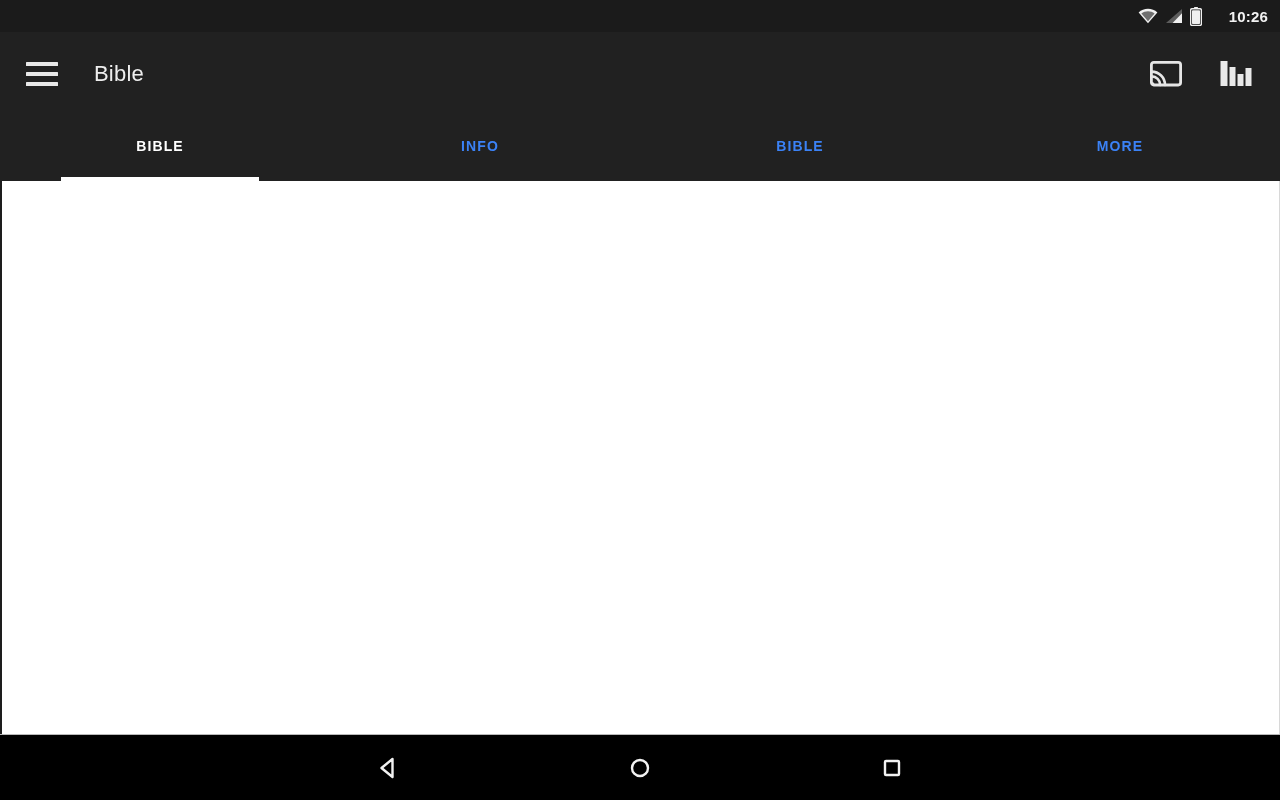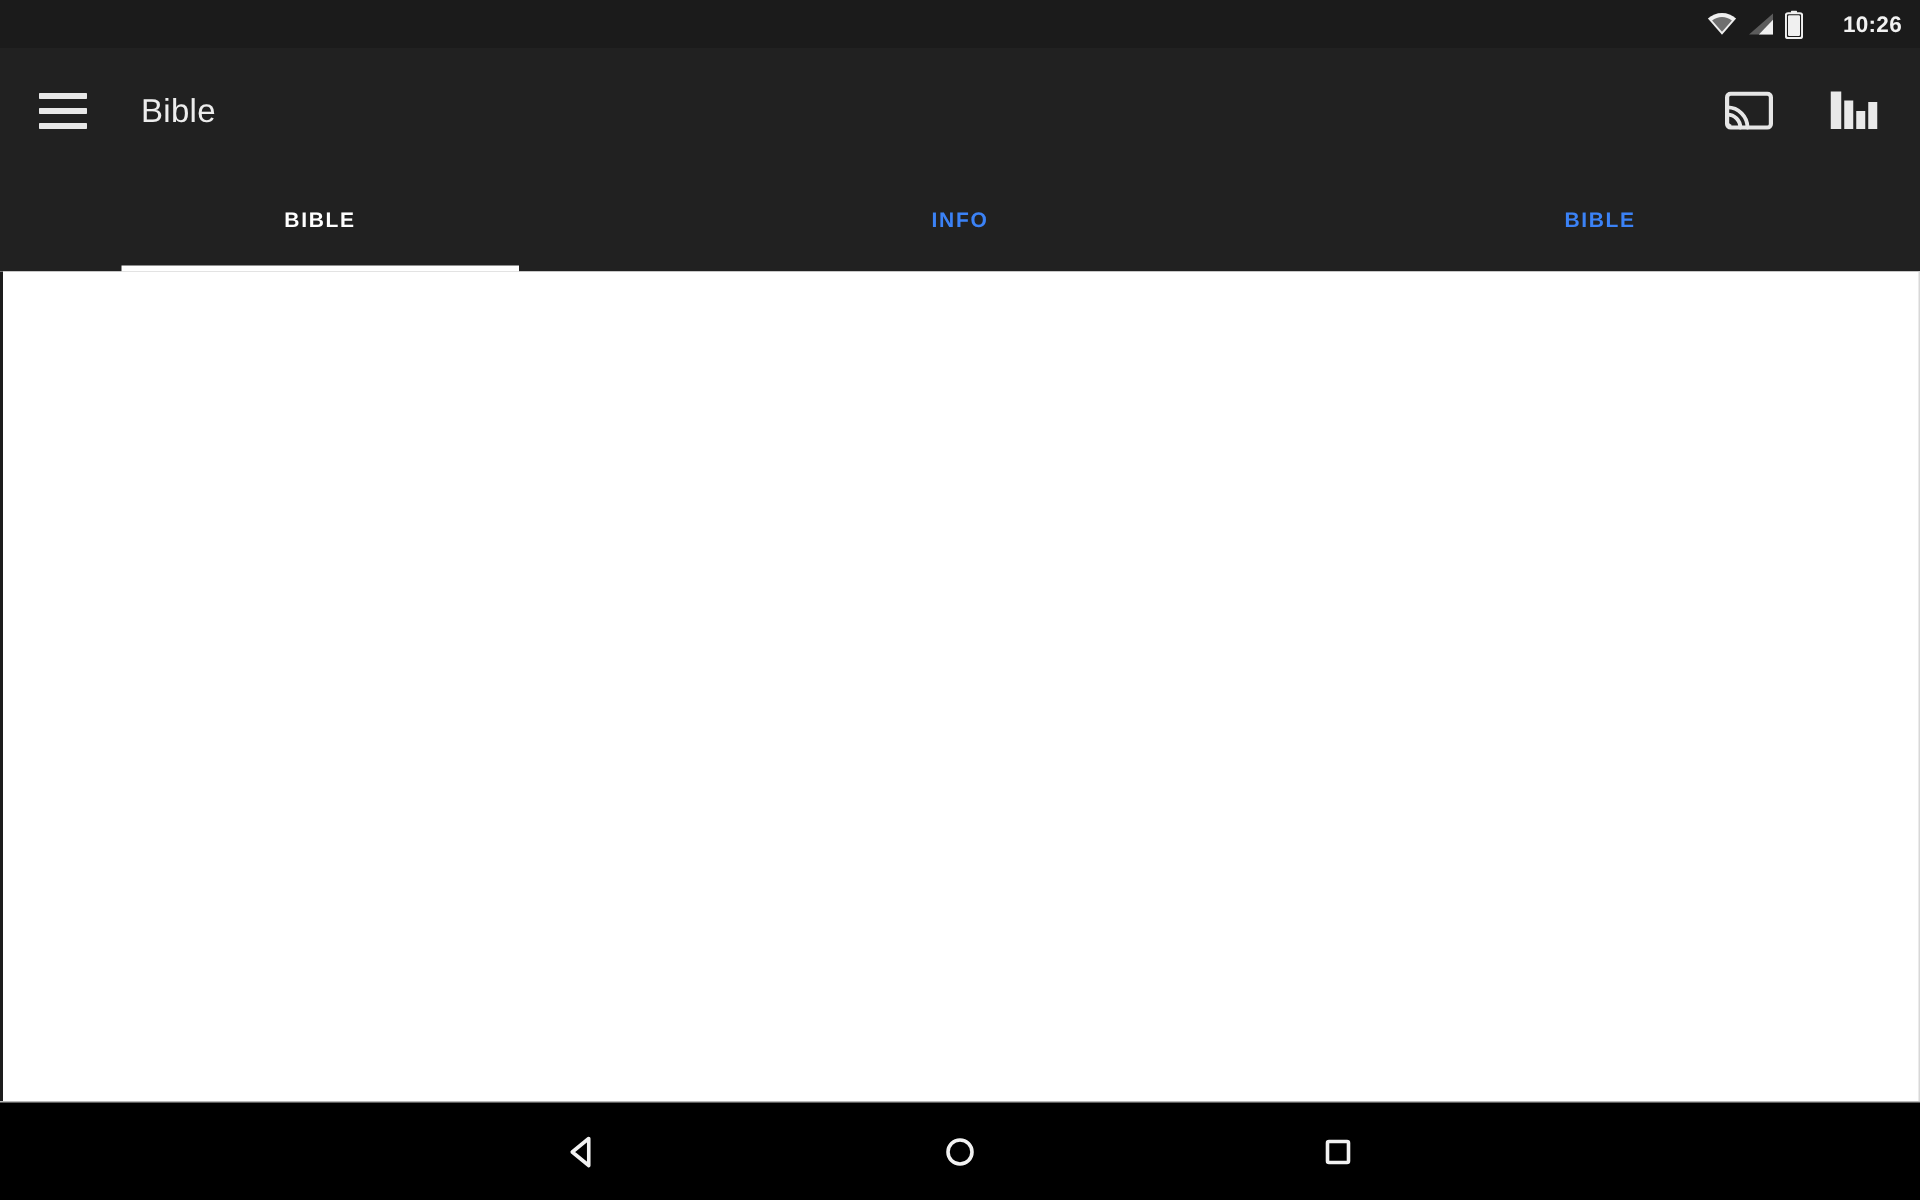--- a/index.html
+++ b/index.html
@@ -222,20 +222,23 @@
   <div class="tab-bar">
     <div class="tab active">
       <span>BIBLE</span>
     </div>
     <div class="tab">
       <span>INFO</span>
     </div>
     <div class="tab">
       <span>BIBLE</span>
     </div>
+    <div class="tab">
+      <span>MORE</span>
+    </div>
   </div>
 
   <div class="content">
     <span></span>
   </div>
 
   <div class="nav-bar">
     <div class="nav-btn">
       <svg width="26" height="26" viewBox="0 0 26 26">
         <path d="M17.5 4 L6.5 13 L17.5 22 Z" fill="none" stroke="#f2f2f2" stroke-width="2.4" stroke-linejoin="round"></path>

